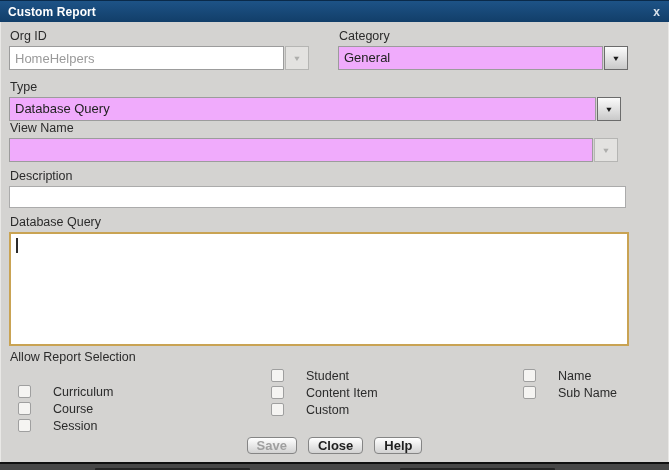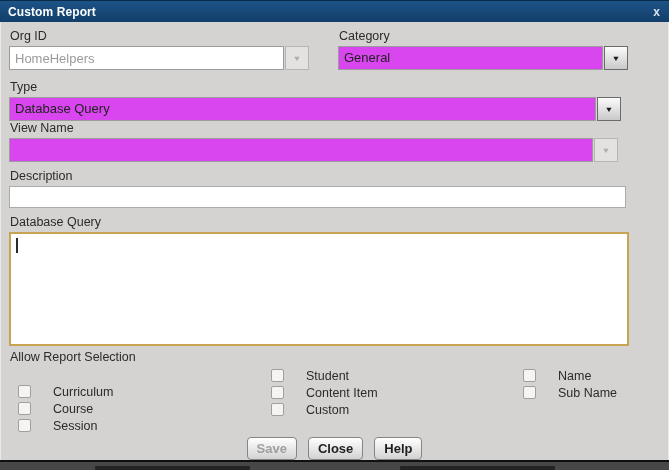--- a/index.html
+++ b/index.html
@@ -15,32 +15,32 @@
     height:21px;flex:0 0 21px;
     background:linear-gradient(#1d5387,#123e69);
     border-top:1px solid #0a2a4a;
     display:flex;align-items:center;padding:0 8px;justify-content:space-between;
   }
   .titlebar .title{color:#ffffff;font-weight:bold;font-size:12px;flex:1;letter-spacing:.1px;}
   .titlebar .close{color:#d9e2ec;font-weight:bold;font-size:12px;line-height:1;cursor:pointer;padding:0 1px;}
 
   
   .bodyarea{
-    flex:1;box-sizing:border-box;padding:7px 8px 0 8px;
+    flex:1;box-sizing:border-box;padding:7px 8px 8px 8px;
     border-left:1px solid #e9e8e6;border-right:1px solid #e9e8e6;
   }
   .lbl{display:block;font-size:12.5px;line-height:15px;color:#2b2b2b;margin:0 0 2px 1px;}
 
   .row1{display:flex;margin-bottom:10px;}
   .col1{width:300px;flex:0 0 300px;}
   .col2{margin-left:29px;width:290px;flex:0 0 290px;}
 
   .combo{display:flex;height:24px;}
   .combo .cv{
-    flex:1;background:#d946ef;border:1px solid #9c9c9c;
+    flex:1;background:#f0abfc;border:1px solid #9c9c9c;
     font-size:13px;color:#222;line-height:22px;padding:0 5px;
     box-sizing:border-box;white-space:nowrap;overflow:hidden;
   }
   .combo input.cv{font:13px "Liberation Sans",sans-serif;}
   .combo input.cv:disabled{color:#9a9a9a;background:#ffffff;}
   .combo-btn{
     width:24px;flex:0 0 24px;box-sizing:border-box;
     border:1px solid #6b6b6b;margin-left:1px;
     background:linear-gradient(#fbfbfb,#c9c9c9);
     display:flex;align-items:center;justify-content:center;
@@ -78,21 +78,21 @@
   .cb-c3{flex:1;}
   .cb-item{display:flex;align-items:center;height:17px;cursor:default;}
   .cb-item input{
     appearance:none;-webkit-appearance:none;width:13px;height:13px;box-sizing:border-box;
     background:#f5f4f2;border:1px solid #9f9f9f;border-radius:2px;margin:0 22px 0 0;cursor:pointer;
   }
   .cb-item span{font-size:12.5px;color:#2b2b2b;}
 
   .btn-row{display:flex;justify-content:center;gap:11px;margin-top:3px;}
   .btn{
-    height:23px;padding:0 9px;box-sizing:border-box;
+    height:17px;padding:0 9px;box-sizing:border-box;
     border:1px solid #858585;border-radius:4px;
     background:linear-gradient(#ffffff,#d2d2d2);
     font:bold 13px "Liberation Sans",sans-serif;color:#1f1f1f;cursor:pointer;
   }
   .btn.disabled{color:#9f9f9f;cursor:default;}
 
   
   .page-strip{
     height:14px;flex:0 0 14px;position:relative;
     background:#474747;border-top:2px solid #101010;

